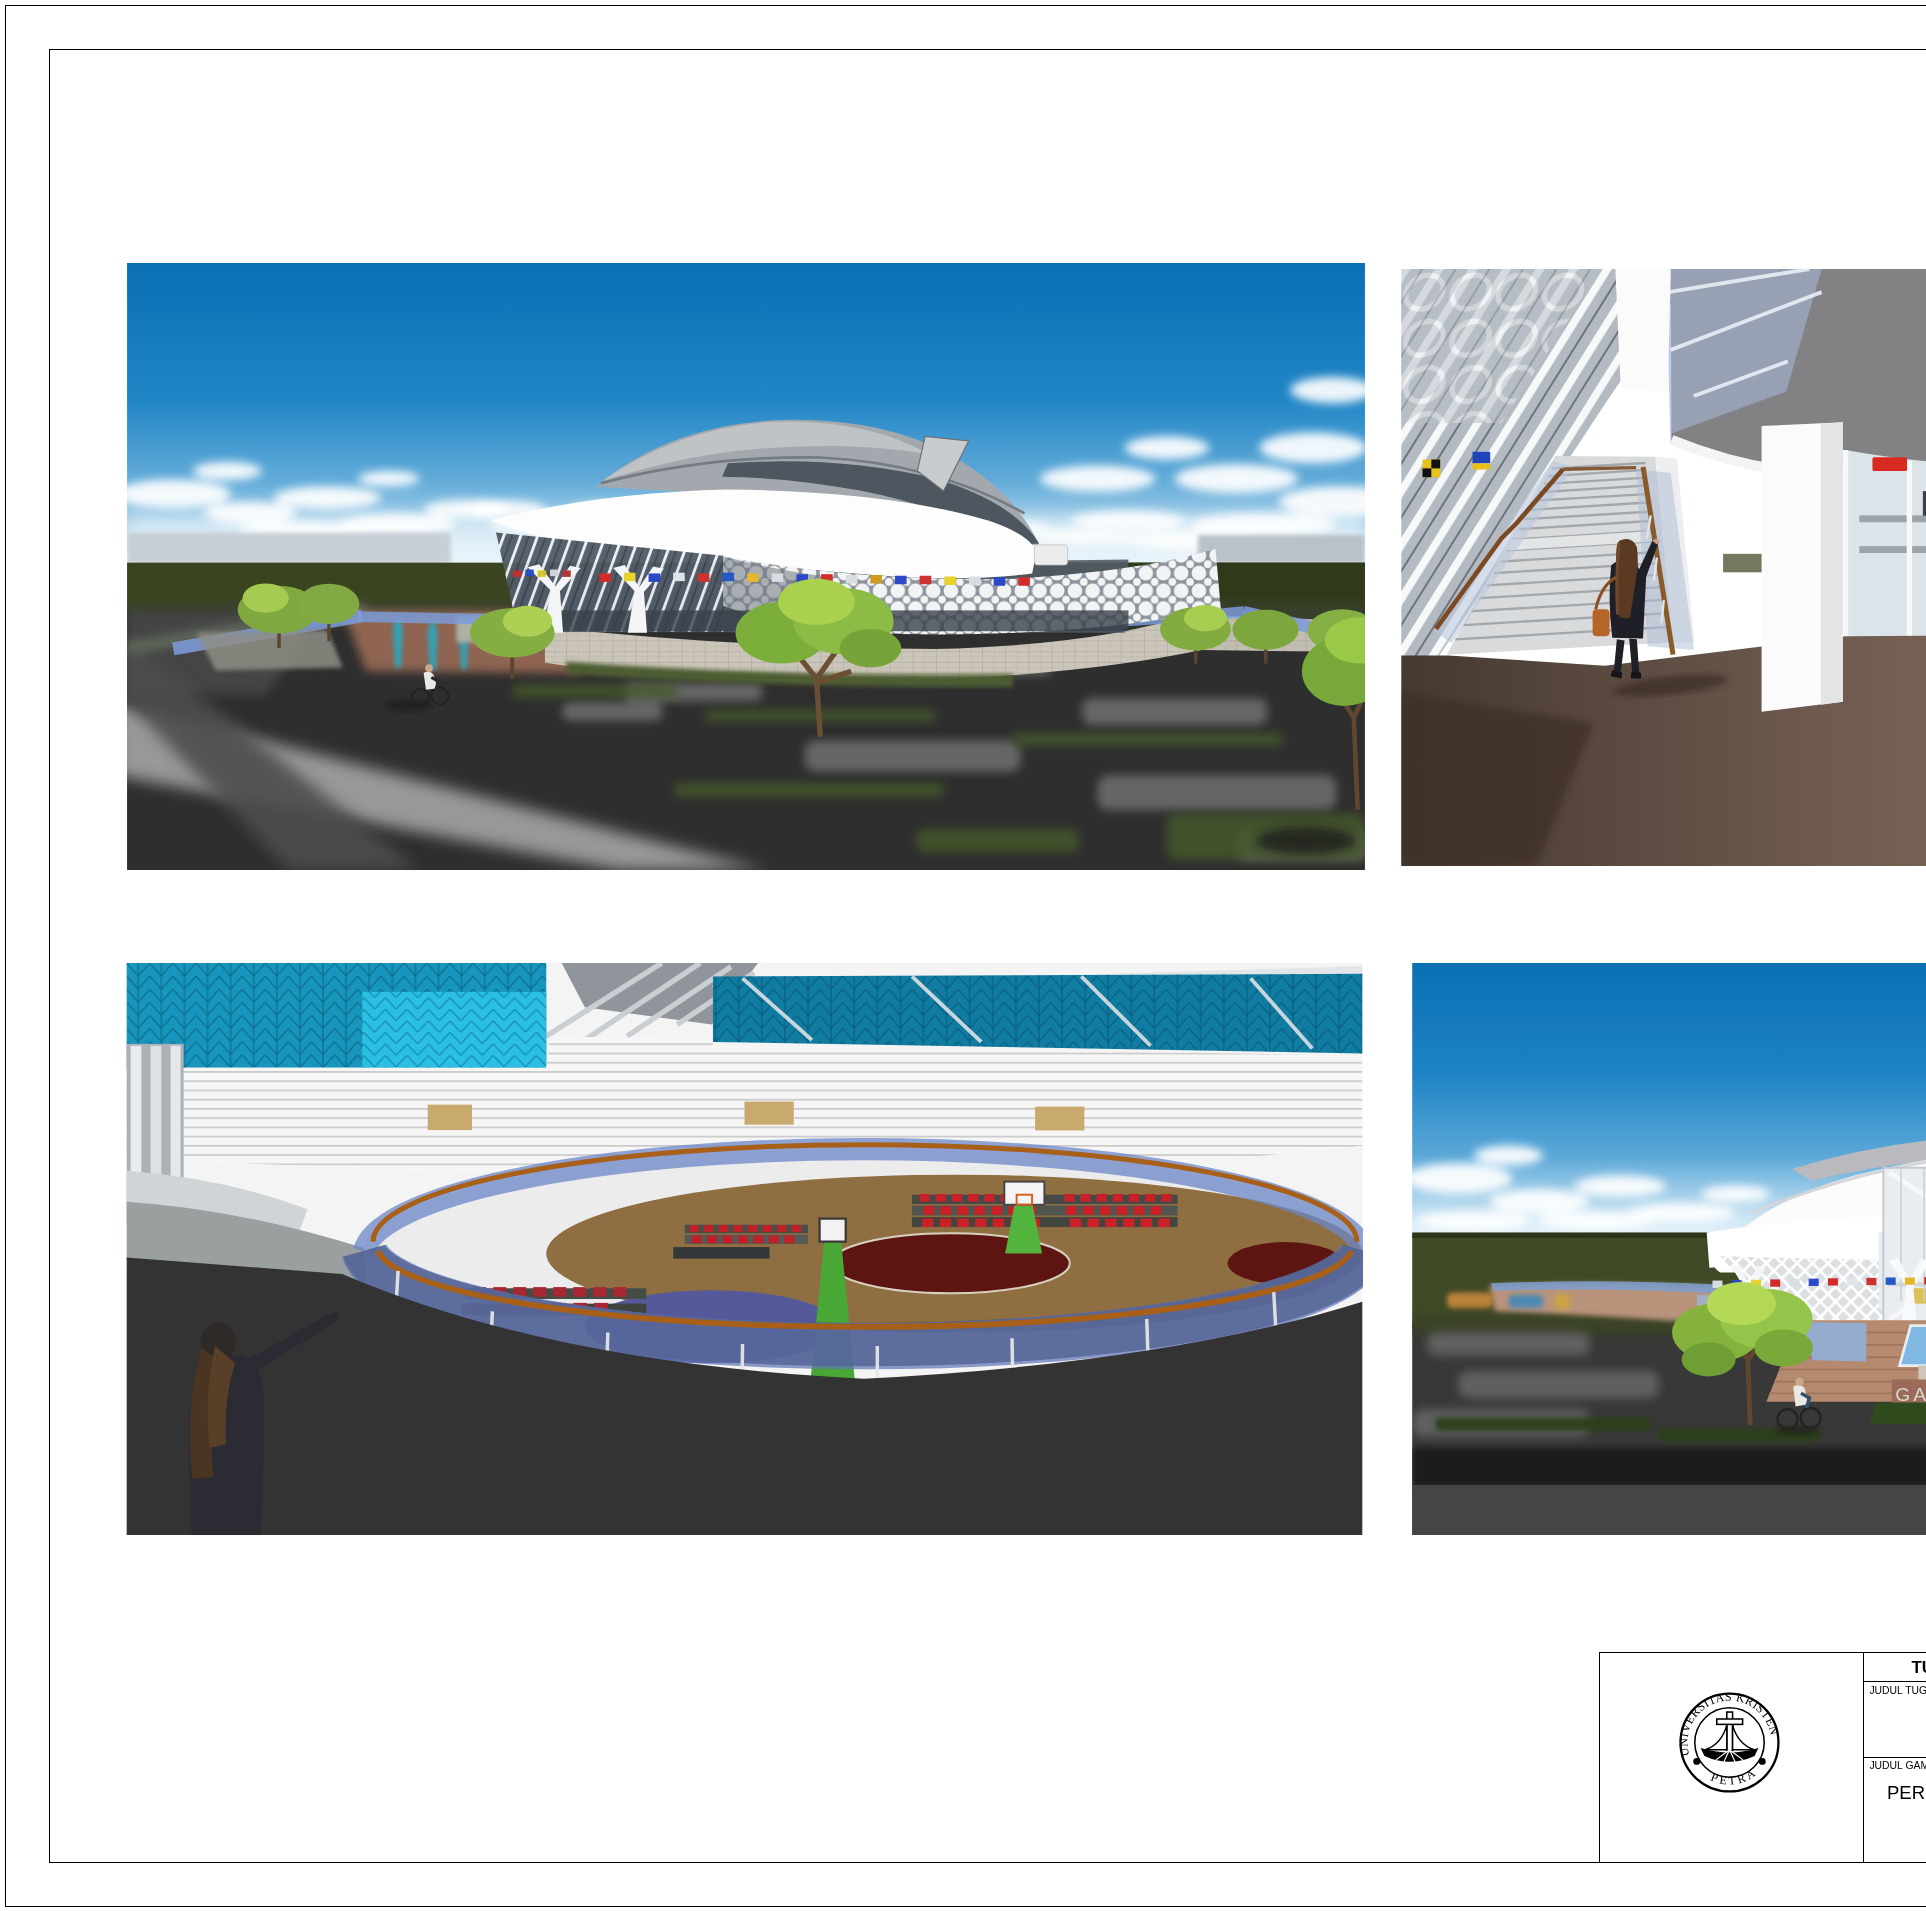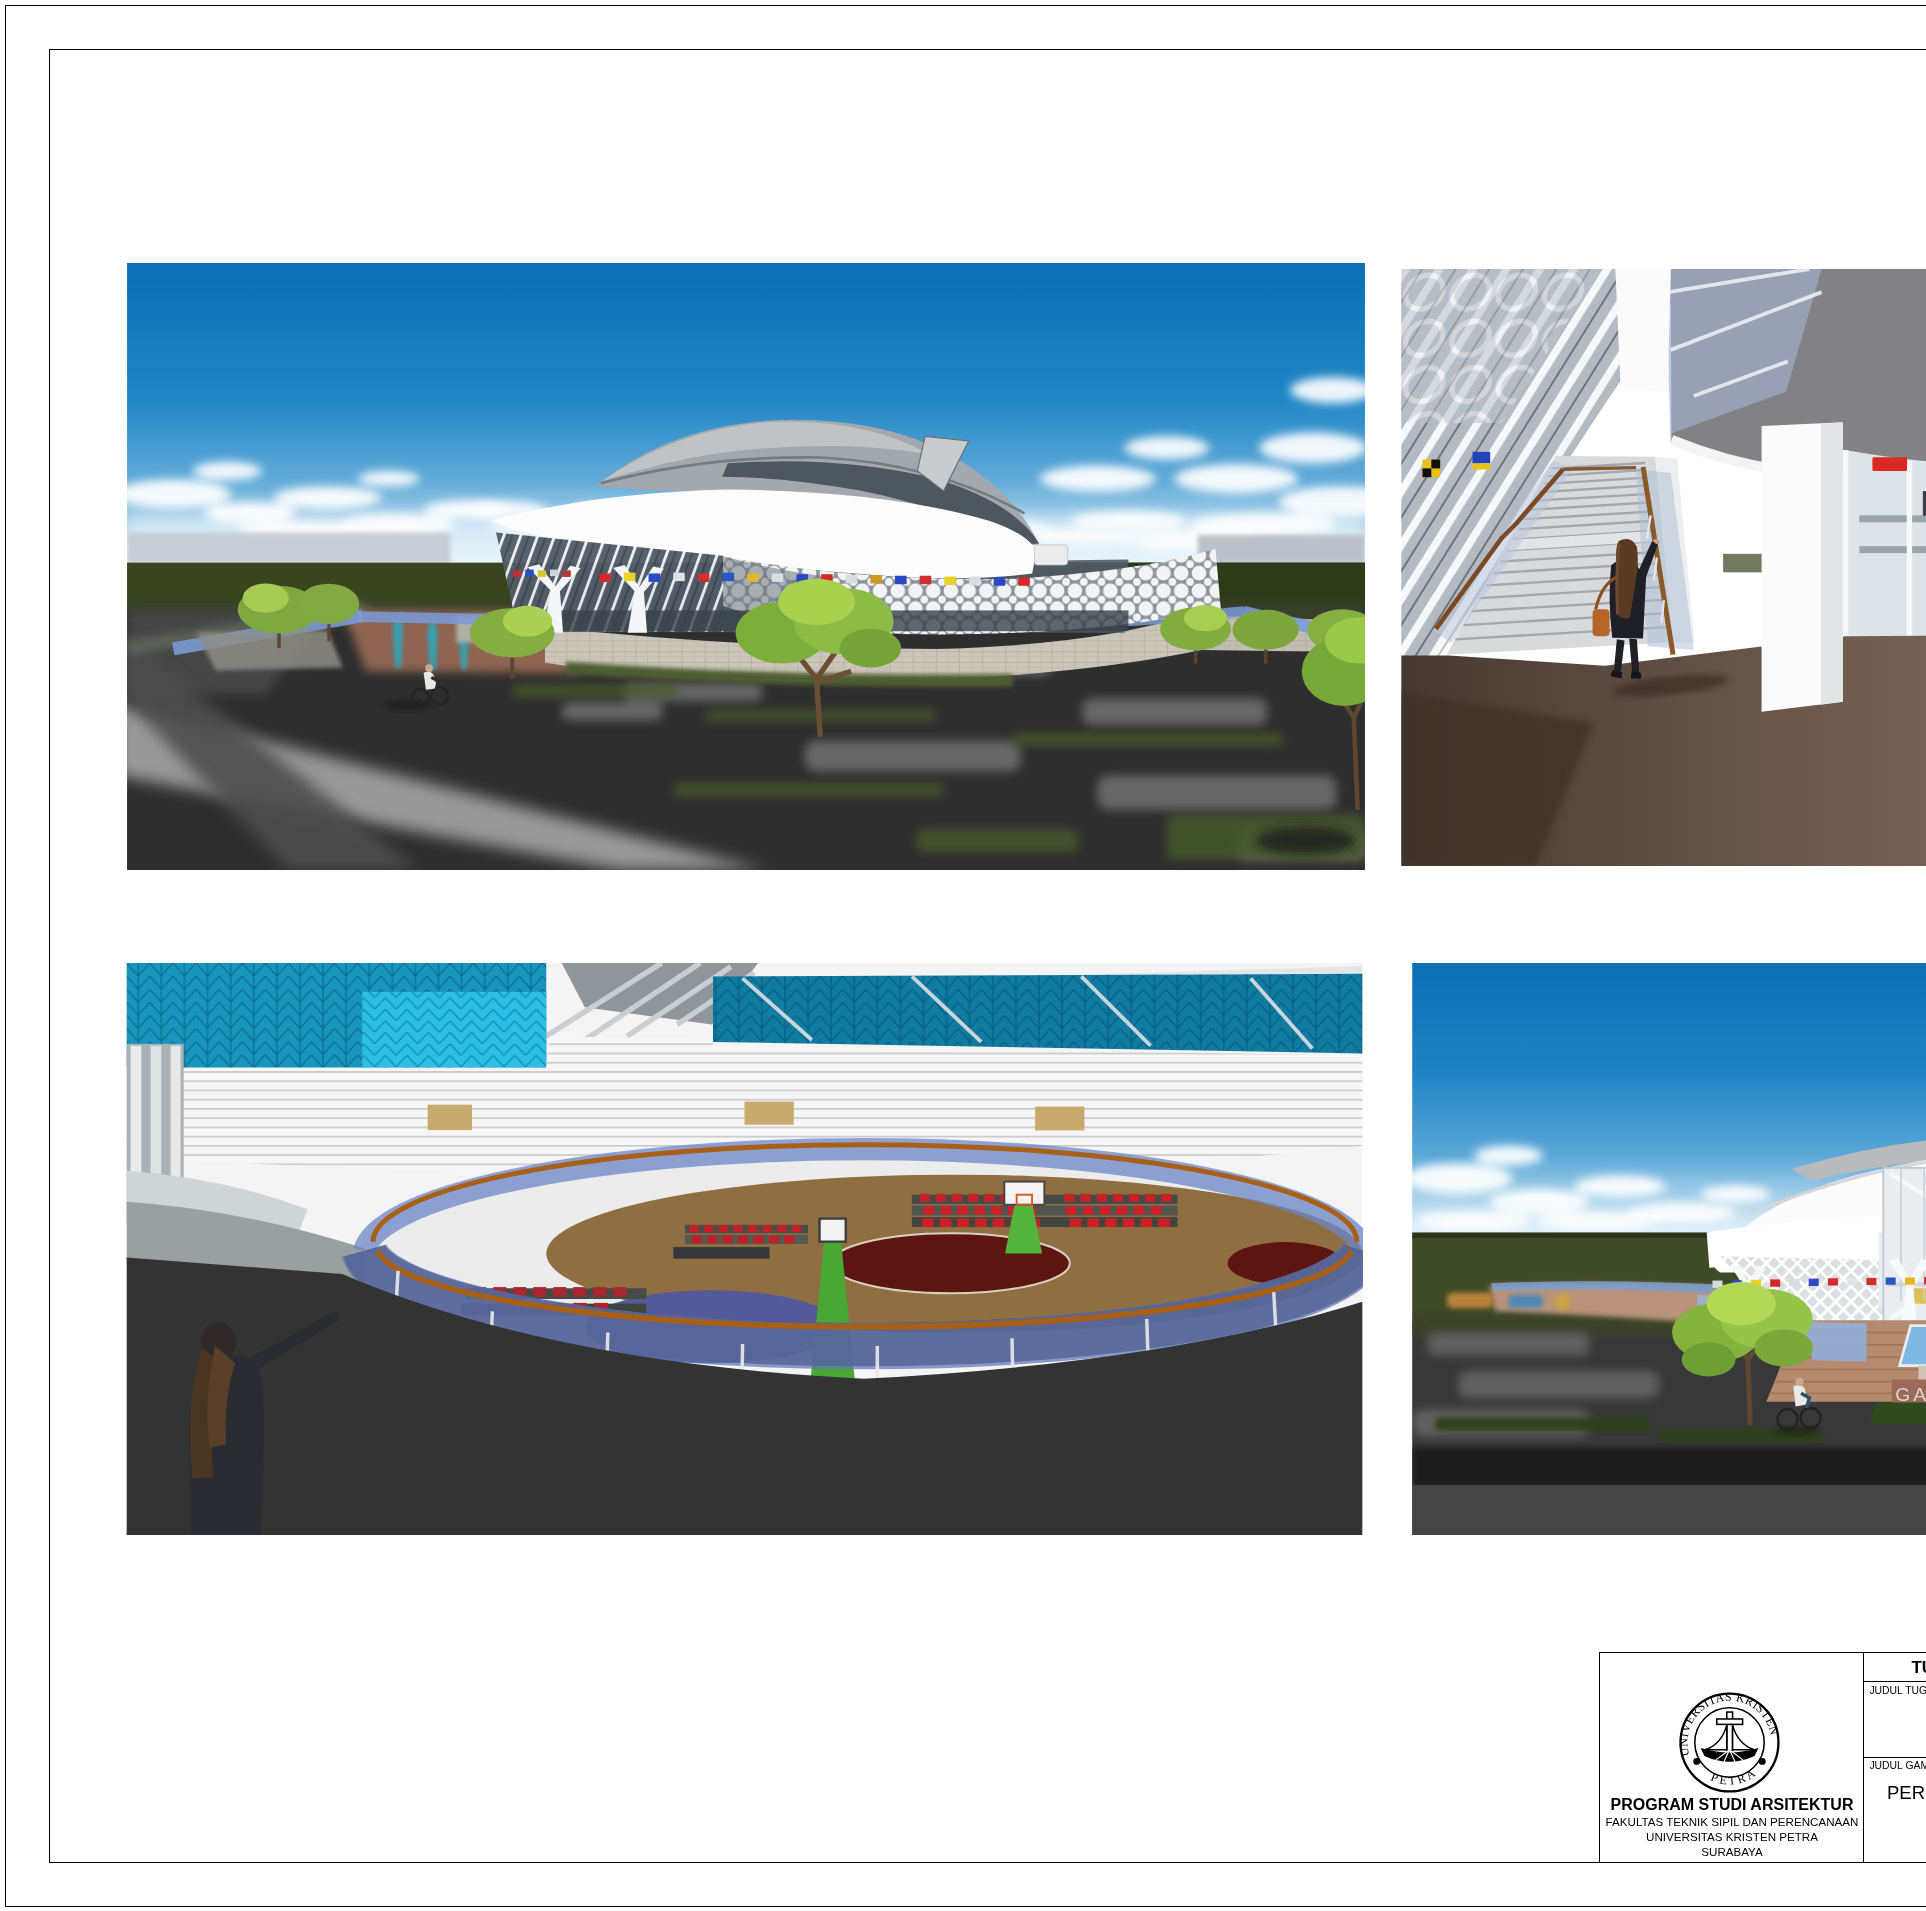--- a/index.html
+++ b/index.html
@@ -949,21 +949,15 @@
       <rect x="124" y="52" width="15" height="100" fill="#fff" stroke="#000" stroke-width="4"></rect>
       <rect x="98" y="70" width="67" height="14" fill="#fff" stroke="#000" stroke-width="4"></rect>
       <path d="M 124,86 C 113,125 92,142 68,150 L 124,150 Z" fill="#fff" stroke="#000" stroke-width="4"></path>
       <path d="M 139,86 C 150,125 171,142 195,150 L 139,150 Z" fill="#fff" stroke="#000" stroke-width="4"></path>
       <path d="M 56,145 Q 131,168 206,145 L 196,166 Q 131,196 66,166 Z" fill="#000"></path>
       <path d="M 131,150 L 96,176 M 131,150 L 116,182 M 131,150 L 146,182 M 131,150 L 166,176" stroke="#fff" stroke-width="3"></path>
       <circle cx="46" cy="180" r="9" fill="#000"></circle>
       <circle cx="216" cy="180" r="9" fill="#000"></circle>
     </svg>
 
-    <div class="abs" style="left:0;top:143px;width:264px;text-align:center;">
-      <div style="font-size:16px;font-weight:bold;line-height:18px;">PROGRAM STUDI ARSITEKTUR</div>
-      <div style="font-size:11.6px;line-height:15px;">FAKULTAS TEKNIK SIPIL DAN PERENCANAAN</div>
-      <div style="font-size:11.6px;line-height:15px;">UNIVERSITAS KRISTEN PETRA</div>
-      <div style="font-size:11.6px;line-height:15px;">SURABAYA</div>
-    </div>
   </div>
 </div>
 
 
 </body></html>

